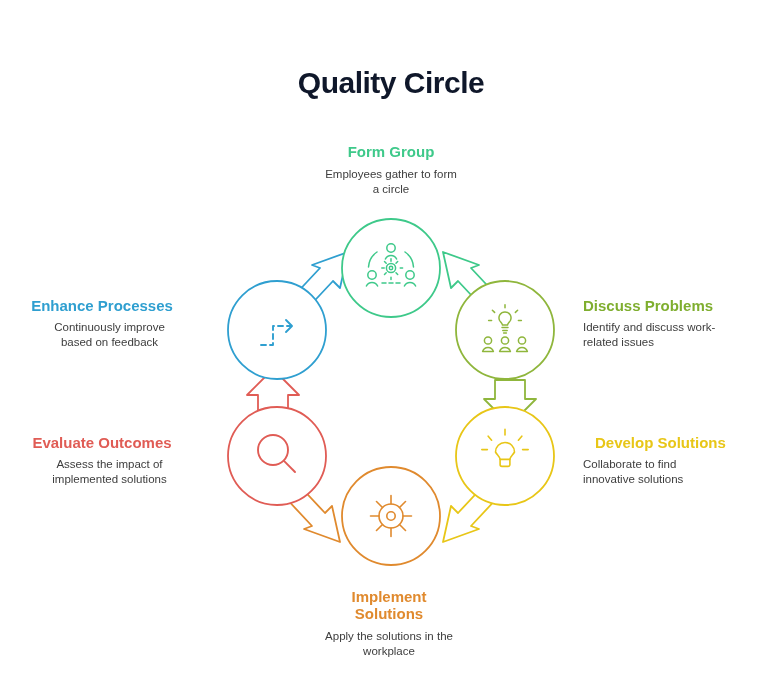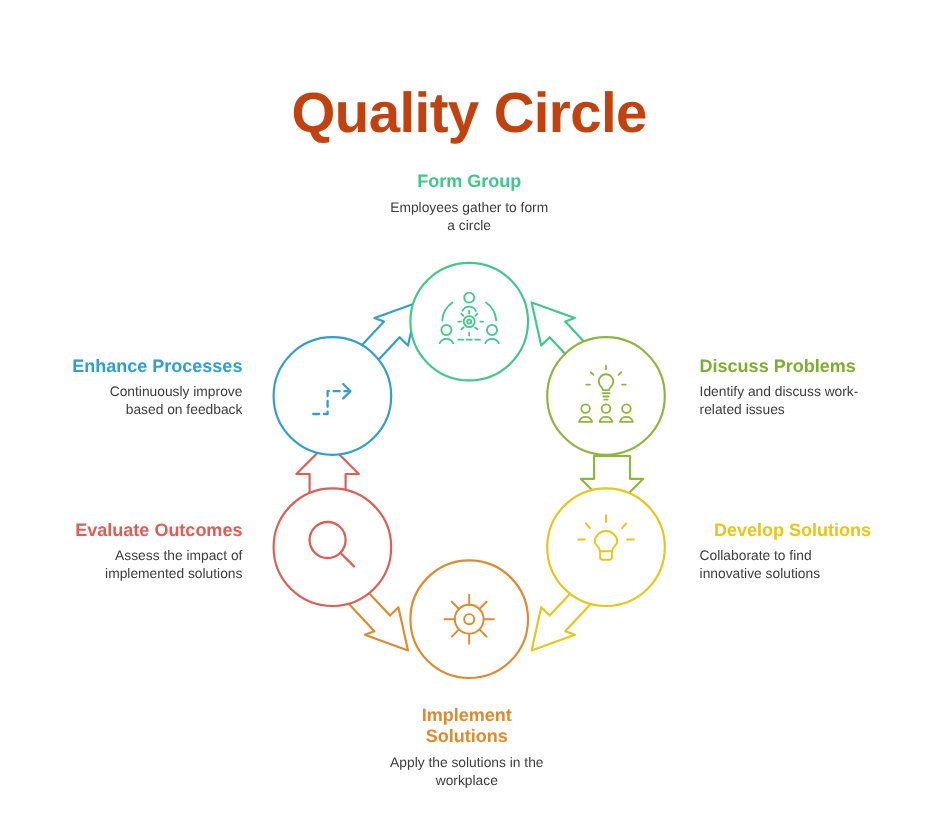--- a/index.html
+++ b/index.html
@@ -14,24 +14,24 @@
     overflow: hidden;
     font-family: "Liberation Sans", sans-serif;
     color: #222222;
   }
   #page-title {
     position: absolute;
     left: 0;
     top: 66px;
     width: 782px;
     text-align: center;
-    font-size: 47px;
+    font-size: 30px;
     font-weight: bold;
     letter-spacing: -0.5px;
-    color: #c2410c;
+    color: #0f172a;
   }
   .step-label {
     position: absolute;
     font-weight: bold;
     font-size: 15px;
     line-height: 17px;
   }
   .step-desc {
     position: absolute;
     font-size: 11.5px;
@@ -44,21 +44,21 @@
   .pos-bottom .step-label,
   .pos-bottom .step-desc {
     text-align: center;
   }
   .pos-right .step-label,
   .pos-right .step-desc {
     text-align: left;
   }
   .pos-left .step-label,
   .pos-left .step-desc {
-    text-align: right;
+    text-align: center;
   }
   #diagram-svg {
     position: absolute;
     left: 0;
     top: 0;
   }
   .text-block { position: absolute; }
 </style>
 </head>
 <body>

